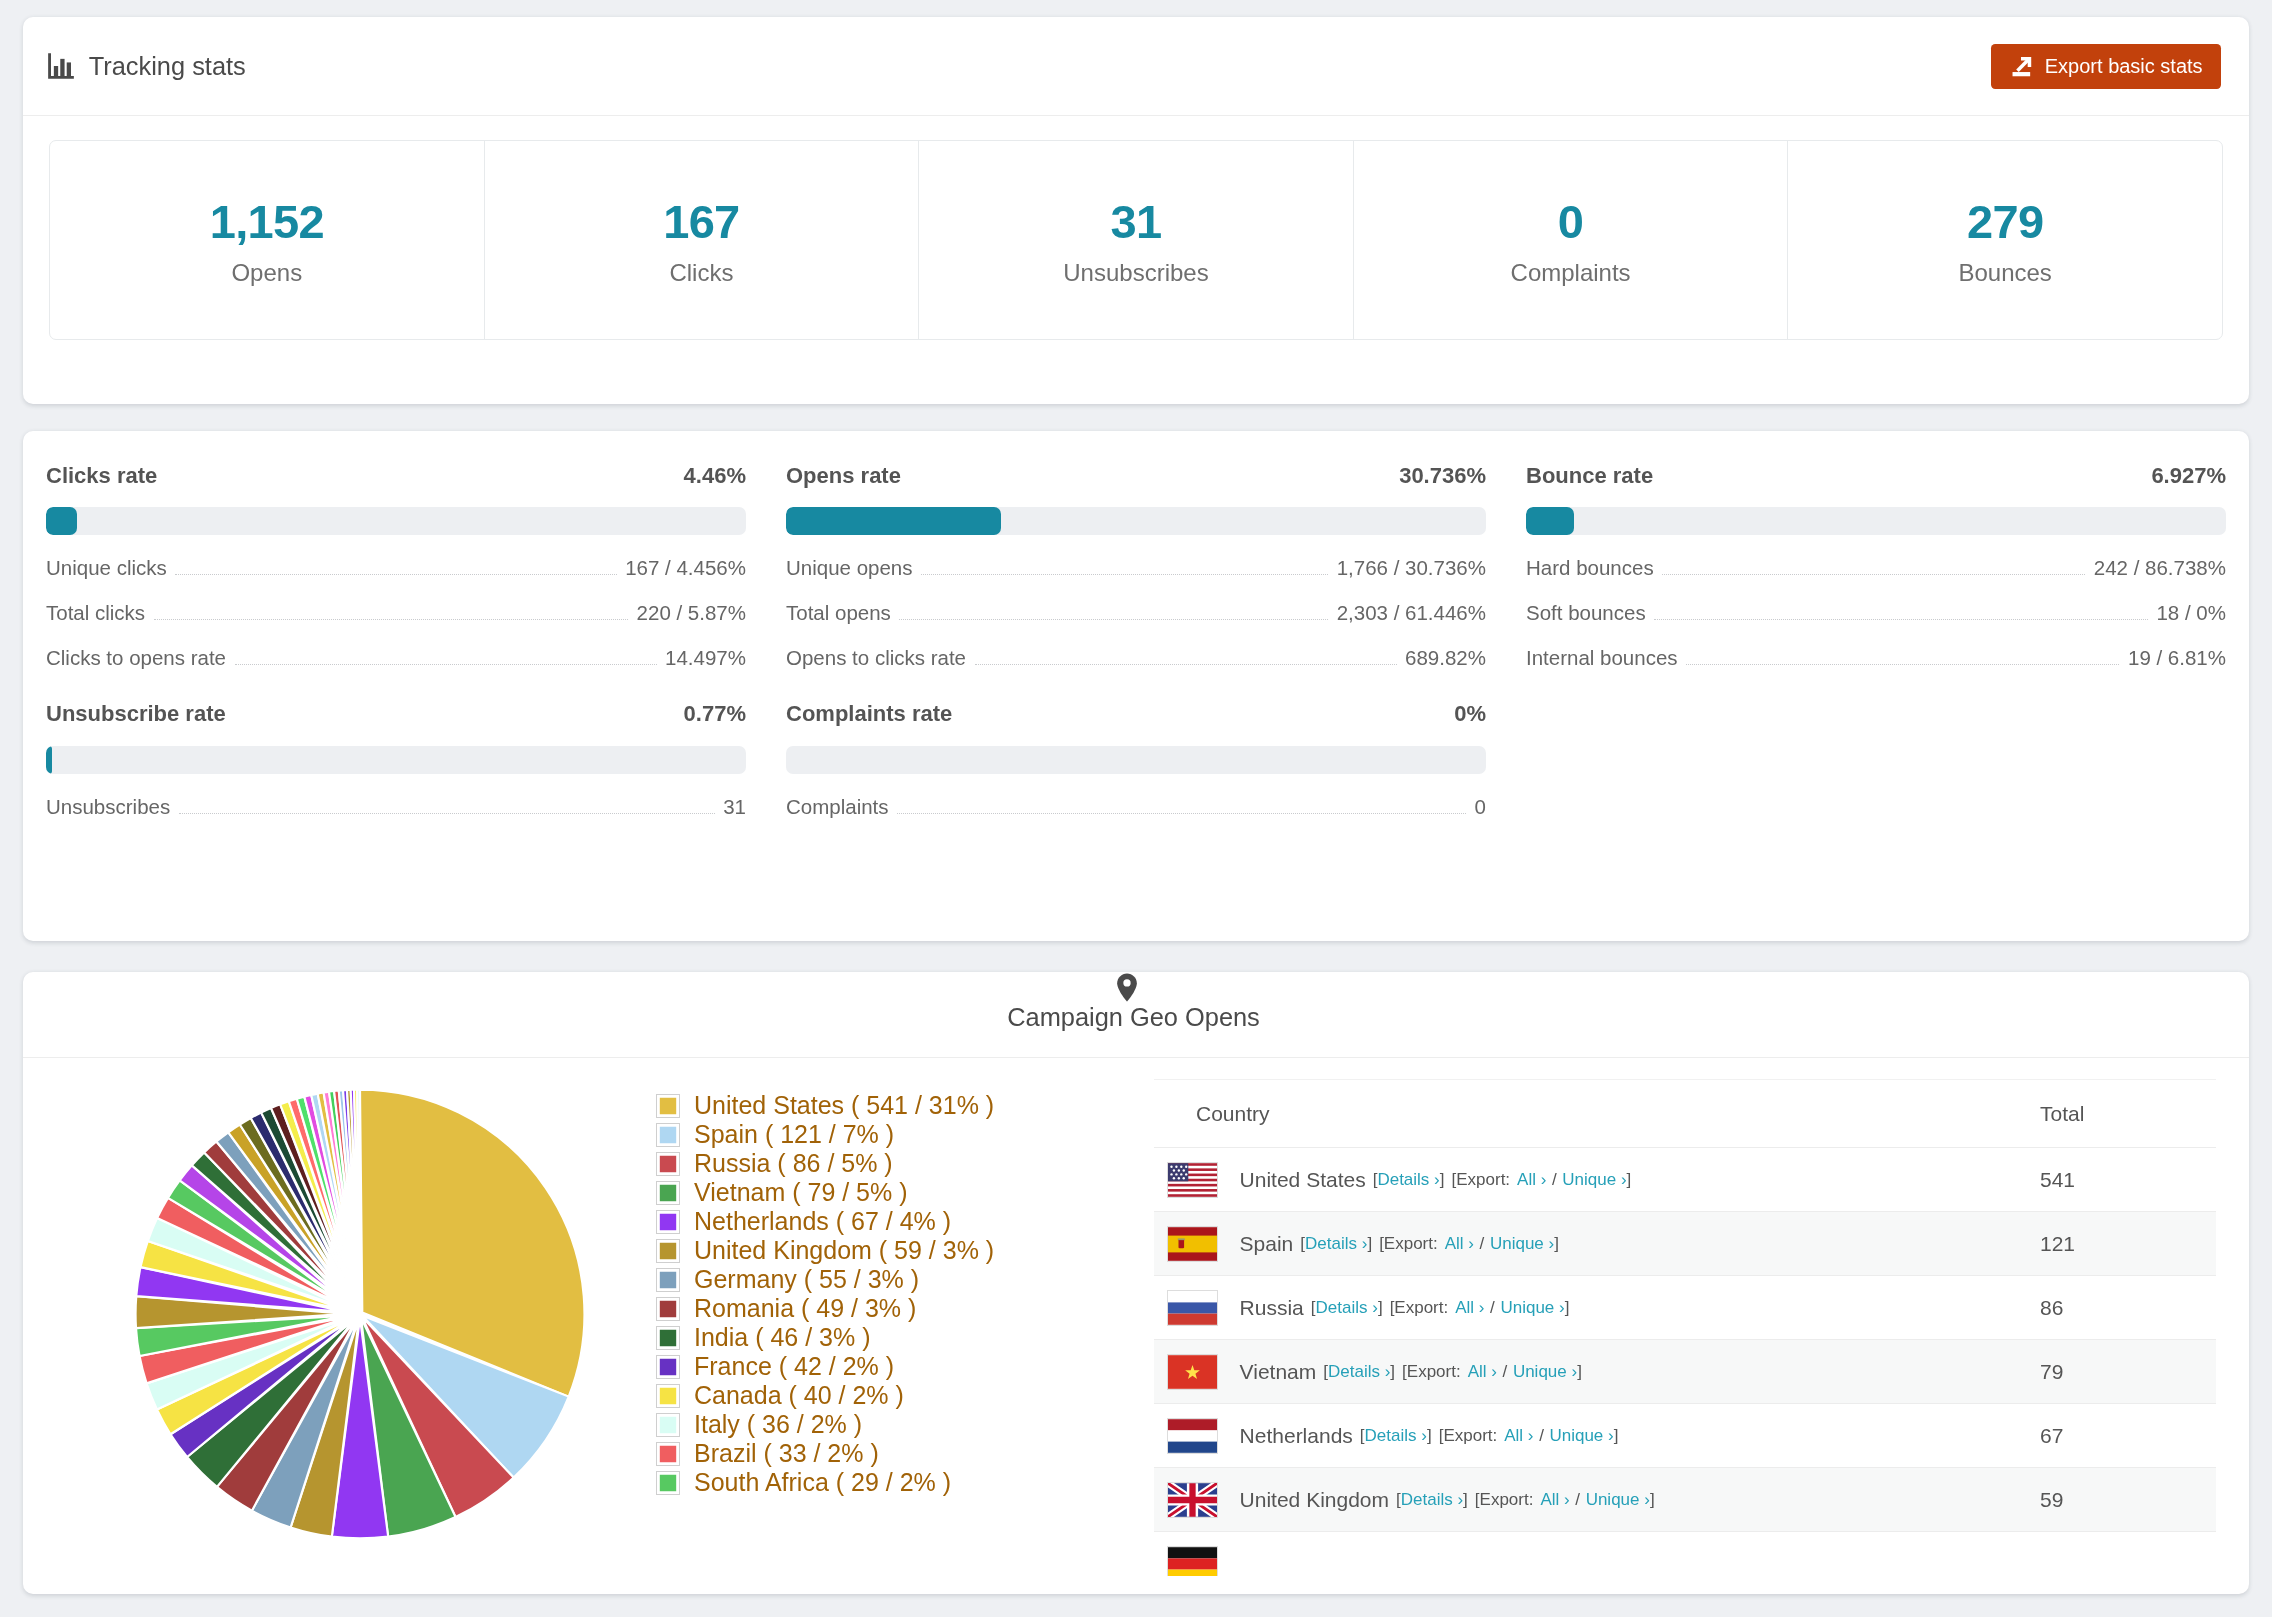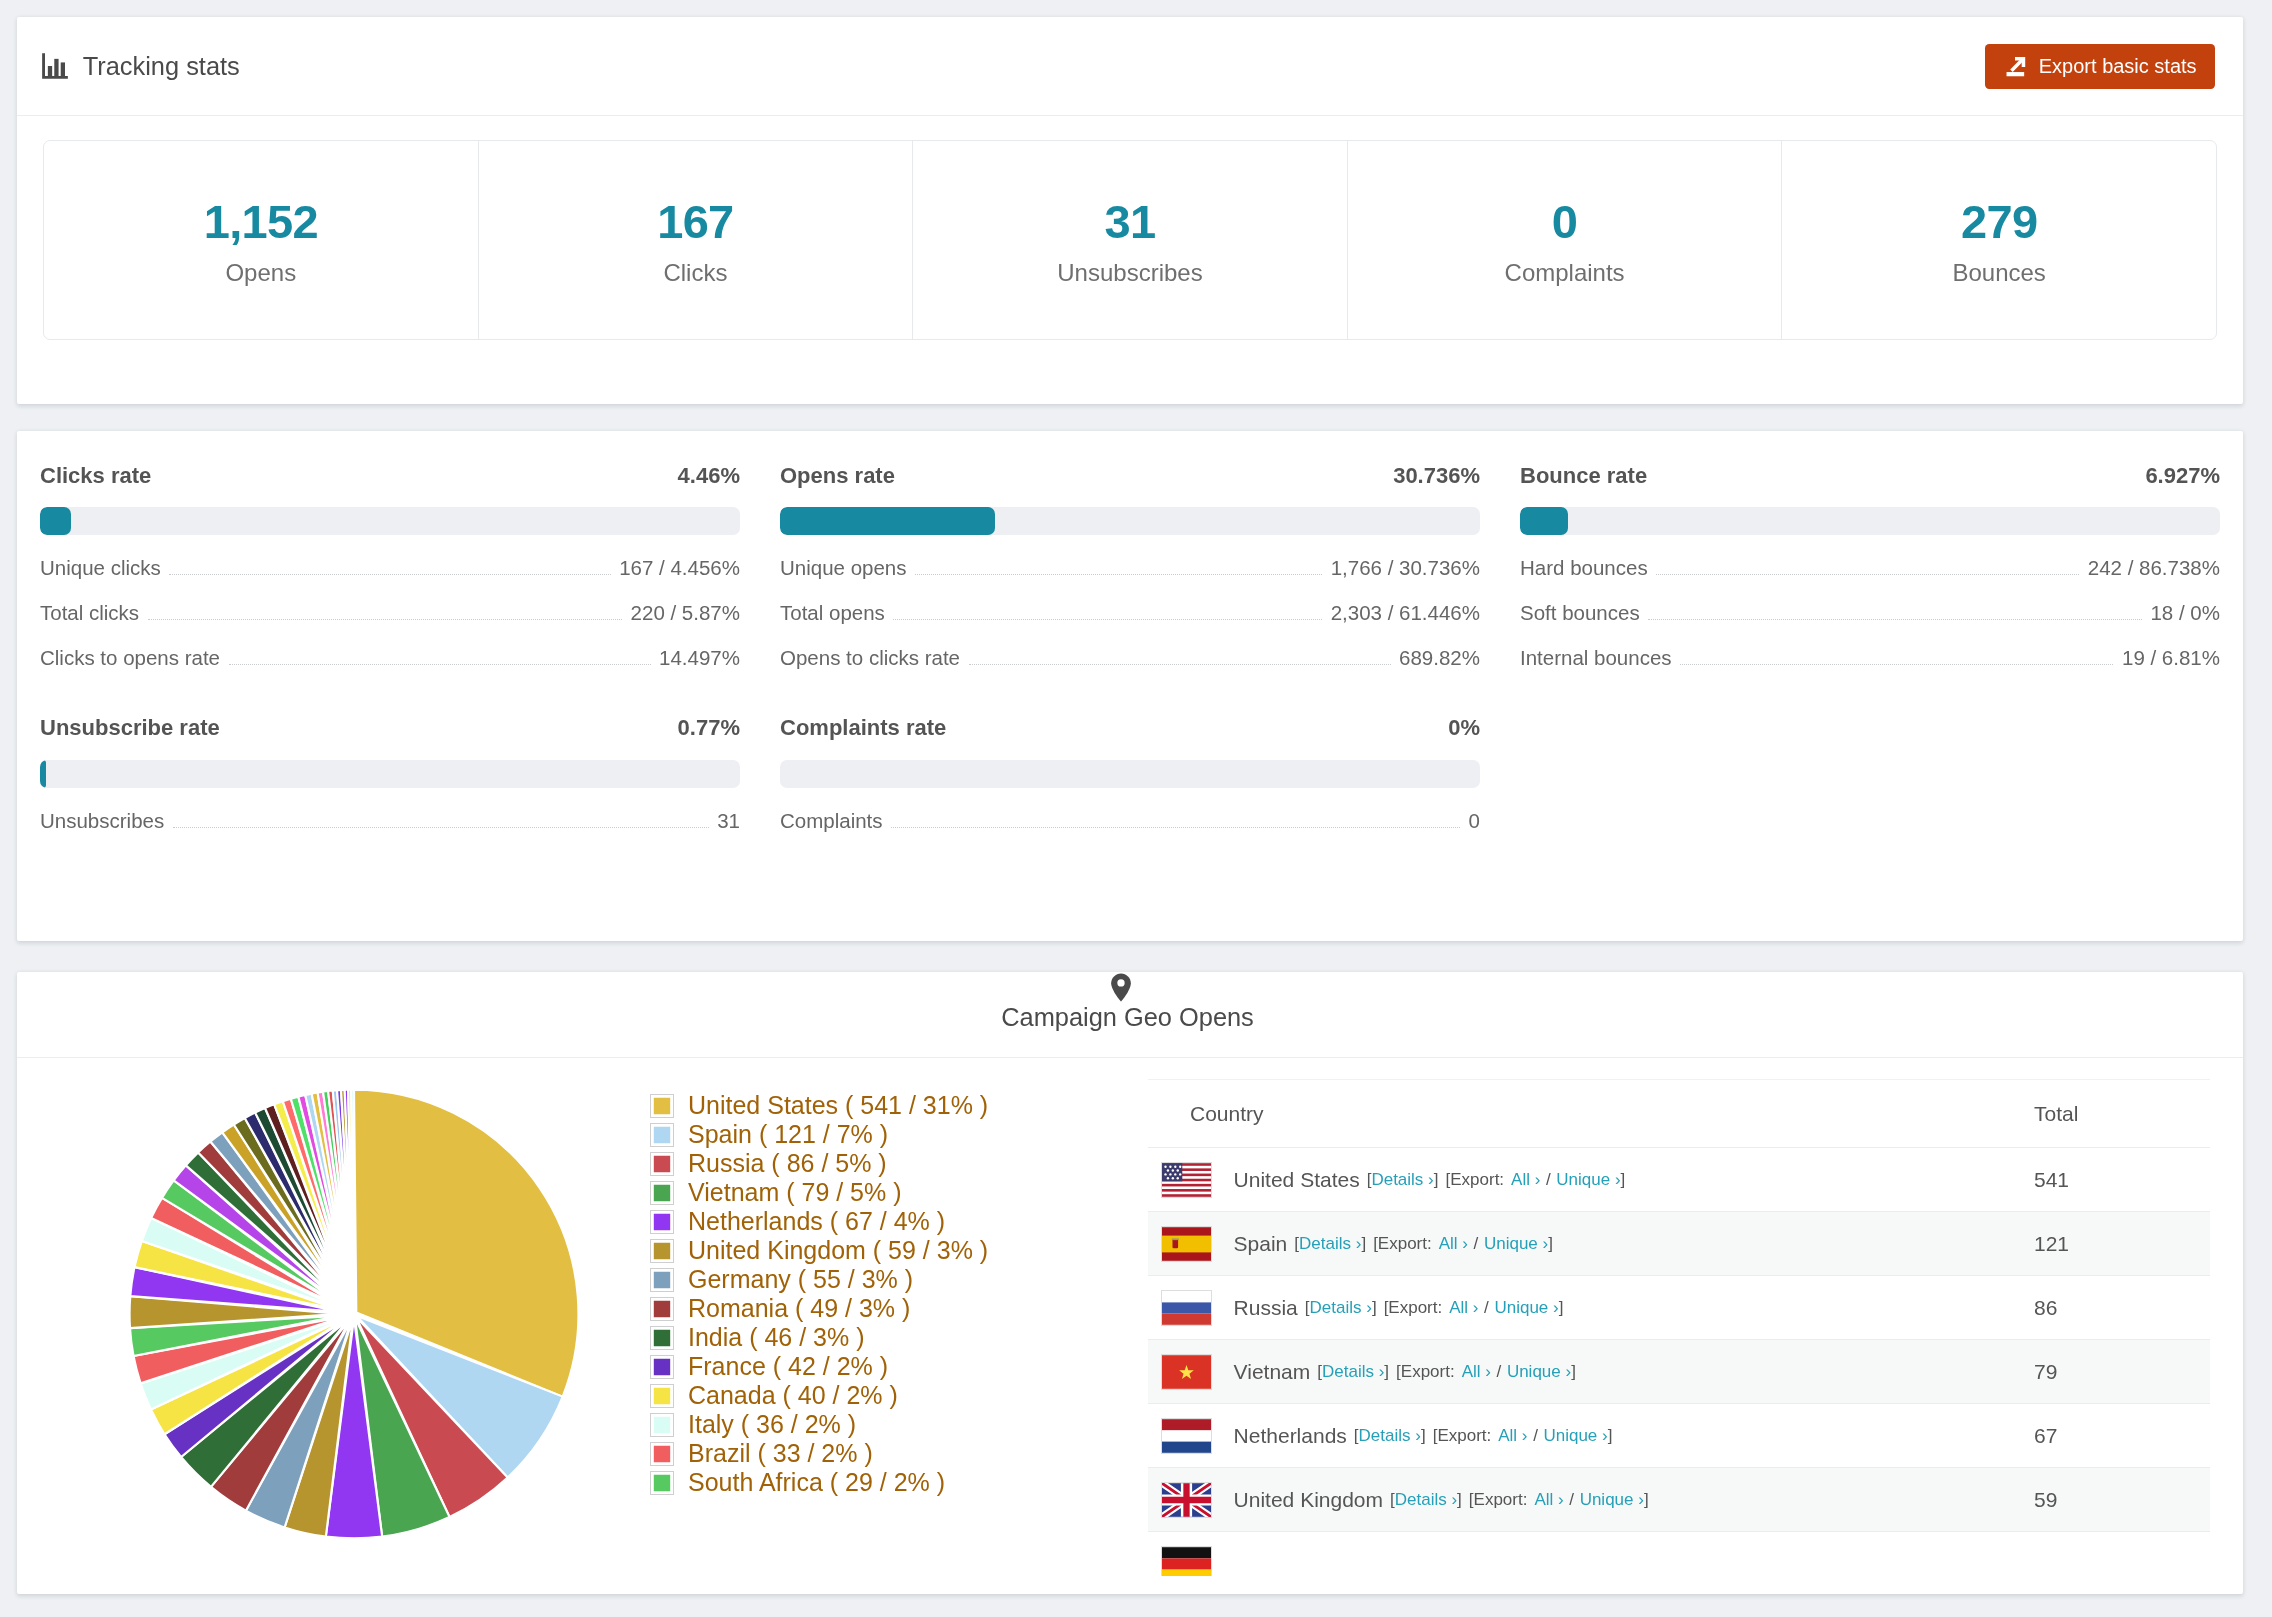--- a/index.html
+++ b/index.html
@@ -5,22 +5,22 @@
   * { margin:0; padding:0; box-sizing:border-box; }
   html,body { width:2273px; height:1618px; }
   body {
     position:relative;
     background:#eef0f3;
     font-family:"Liberation Sans", sans-serif;
     color:#555;
     overflow:hidden;
   }
   .card {
-    position:absolute; left:17px; width:2226px;
-    background:#fff; border-radius:2px;
+    position:absolute; left:23px; width:2226px;
+    background:#fff; border-radius:10px;
     box-shadow:0 1.4px 4.2px rgba(45,55,70,.16);
   }
   #card-tracking { top:17px;  height:387px; }
   #card-rates    { top:431px; height:510px; }
   #card-geo      { top:972px; height:622px; overflow:hidden; }
 
   .card-header {
     display:flex; align-items:center;
     height:99px; padding:0 28px 0 23px;
     border-bottom:0.7px solid #ededed;
@@ -49,21 +49,21 @@
   .stat-cell {
     flex:1; display:flex; flex-direction:column;
     align-items:center; justify-content:center;
   }
   .stat-cell + .stat-cell { border-left:0.7px solid #e7eaec; }
   .stat-value { font-size:47px; font-weight:bold; color:#1789A1; letter-spacing:-0.7px; }
   .stat-label { font-size:24px; color:#6f6f6f; margin-top:10px; }
 
   
   .rates-row { display:flex; gap:40px; margin:32px 23px 0; }
-  .rates-row.second { margin-top:45px; }
+  .rates-row.second { margin-top:31px; }
   .rate-col { flex:1; min-width:0; }
   .rate-col.empty { visibility:hidden; }
   .rate-head { display:flex; justify-content:space-between; align-items:baseline; }
   .rate-title { font-size:22px; font-weight:bold; color:#545454; }
   .rate-value { font-size:22px; font-weight:bold; color:#545454; }
   .bar { margin-top:18.4px; height:28px; background:#edeff2; border-radius:7px; overflow:hidden; }
   .bar-fill { height:100%; background:#1789A1; border-radius:7px; }
   .srows { margin-top:11.3px; }
   .srow { margin-top:21px; display:flex; align-items:flex-end; font-size:20.5px; color:#666; }
   .srow .leader { flex:1; border-bottom:1.4px dotted #c9cbce; margin:0 8.5px 5px; }

